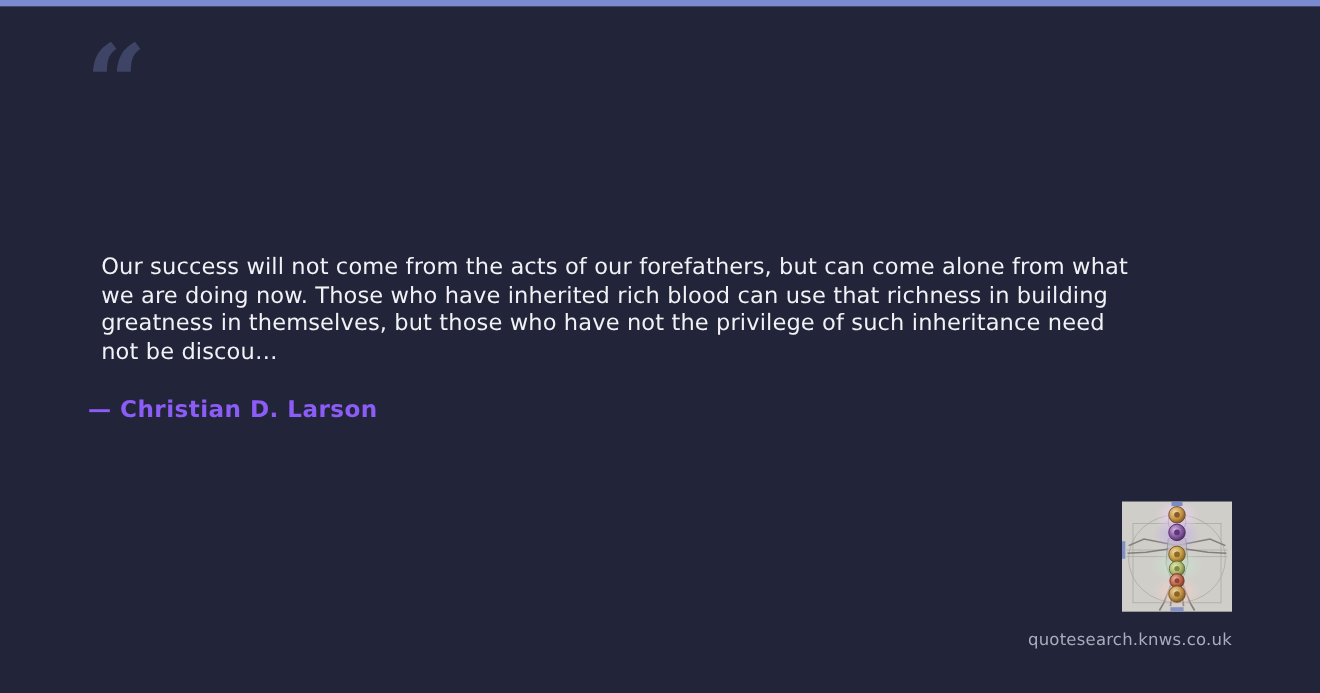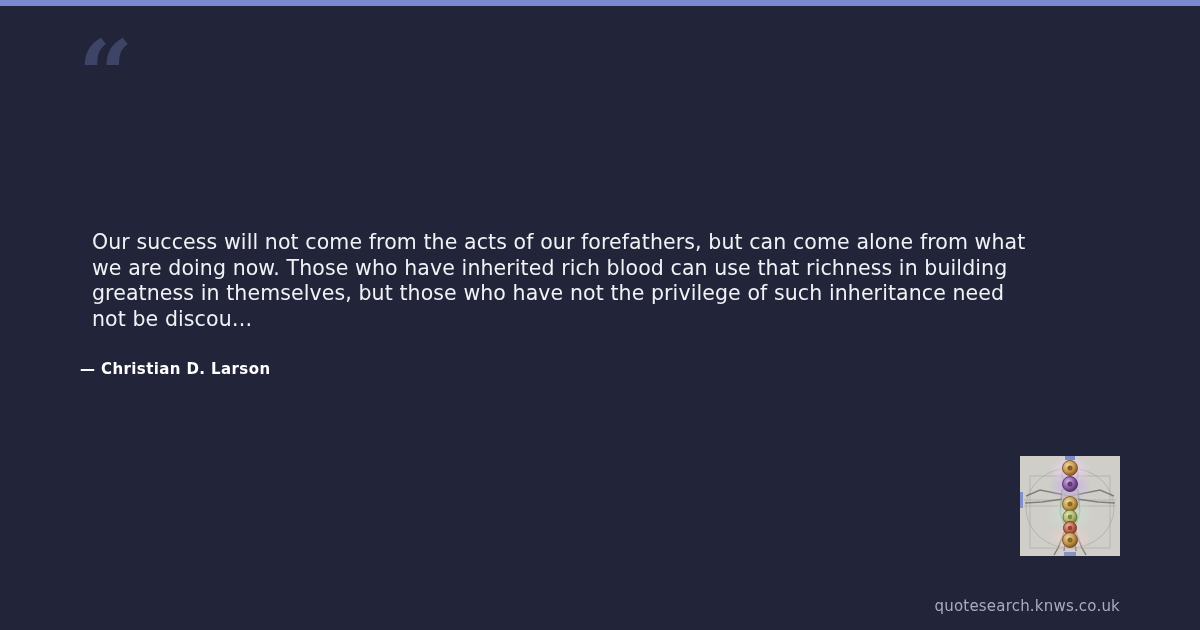--- a/index.html
+++ b/index.html
@@ -67,23 +67,23 @@
     font-weight: 400;
     letter-spacing: 0.1px;
     margin-left: 12px;
   }
 
   .author {
     position: absolute;
     left: 80px;
     top: 354px;
     font-family: "DejaVu Sans", sans-serif;
-    font-size: 15px;
+    font-size: 21px;
     font-weight: 700;
-    color: #ffffff;
+    color: #8b5cf6;
     letter-spacing: 0.4px;
     white-space: nowrap;
   }
 
   
   .thumb {
     position: absolute;
     left: 1020px;
     top: 450px;
     width: 100px;
@@ -91,21 +91,21 @@
     overflow: hidden;
     background: #cfcdc9;
   }
 
   .thumb svg { display: block; }
 
   
   .footer-url {
     position: absolute;
     right: 80px;
-    top: 591px;
+    top: 566px;
     font-family: "DejaVu Sans", sans-serif;
     font-size: 15px;
     color: #a8adbd;
     letter-spacing: 0.2px;
     white-space: nowrap;
   }
 </style>
 </head>
 <body>
 

